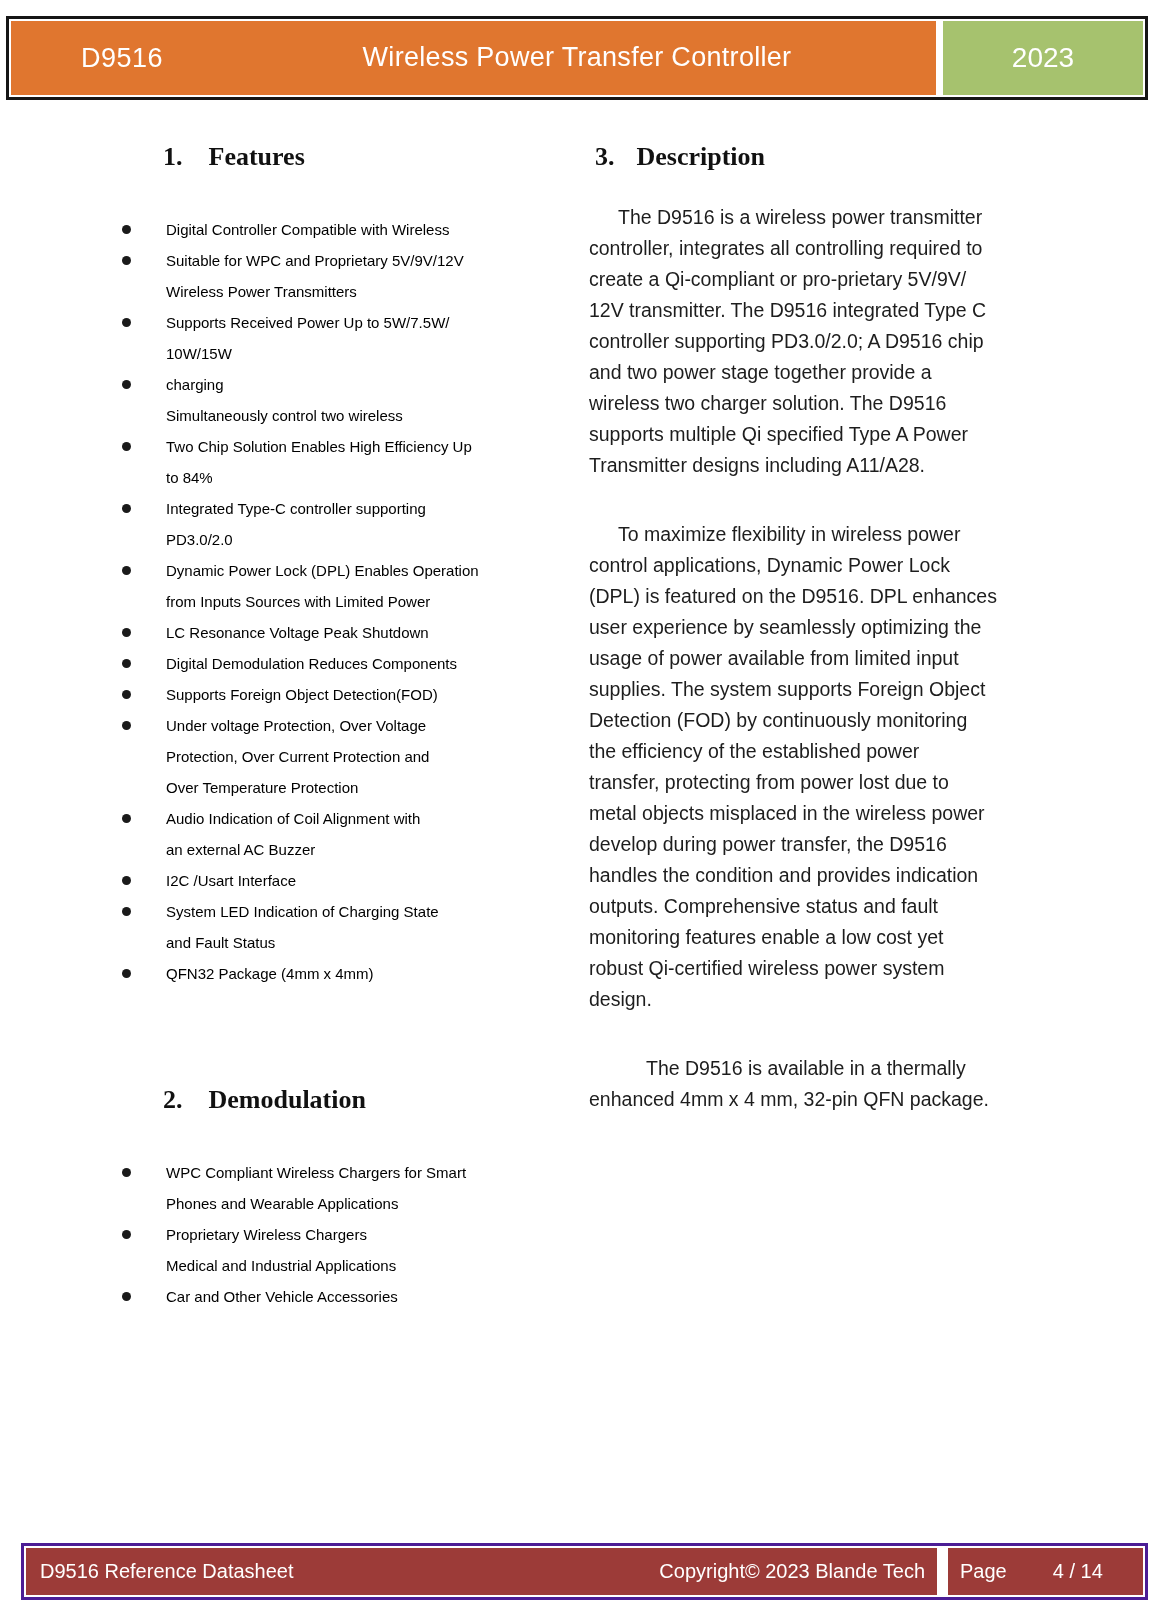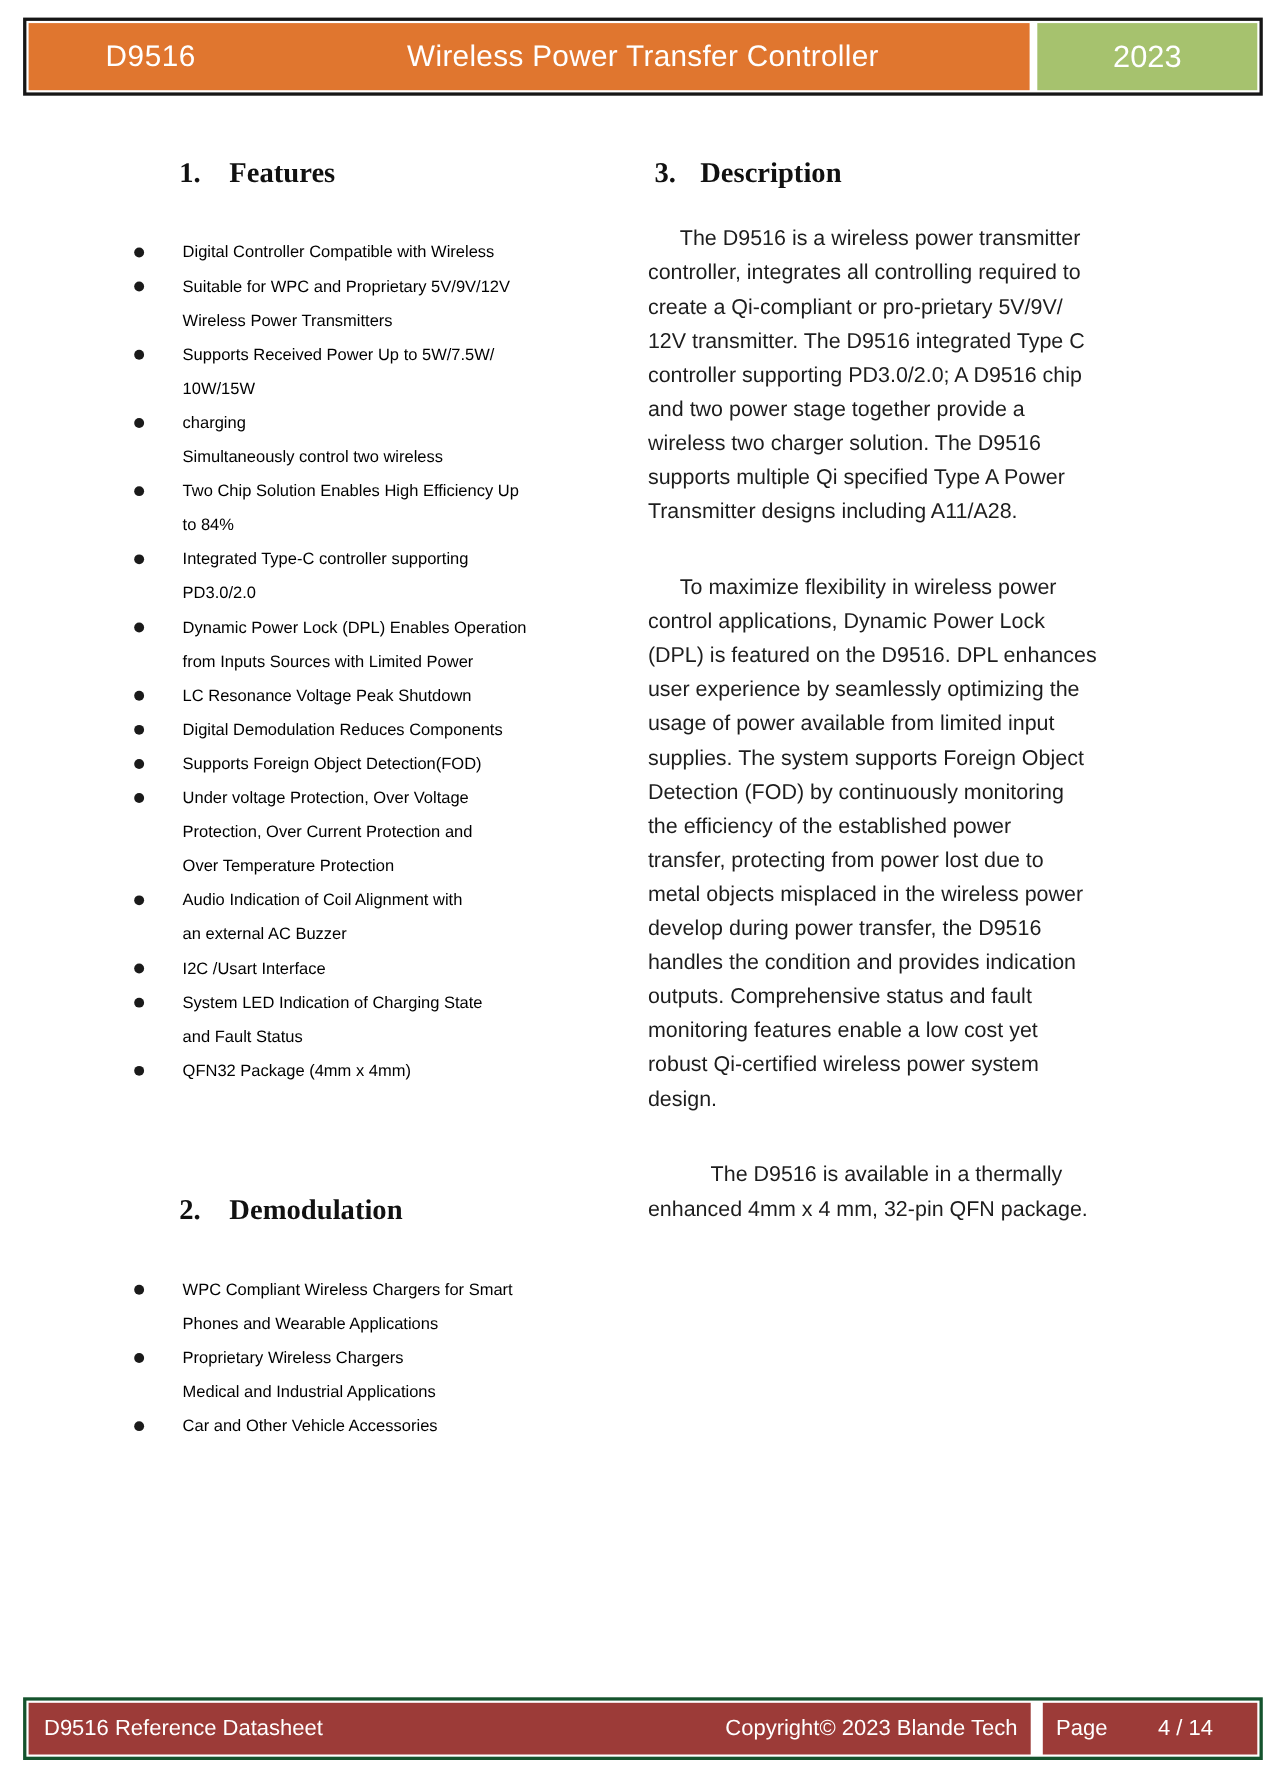--- a/index.html
+++ b/index.html
@@ -8,21 +8,21 @@
     position:relative;
     width:1169px; height:1613px;
     background:#ffffff;
     font-family:"Liberation Sans", sans-serif;
     color:#1d1d1d;
     overflow:hidden;
   }
 
   
   .header-box {
-    position:absolute; left:21px; right:21px; top:16px; height:71px;
+    position:absolute; left:6px; right:21px; top:16px; height:84px;
     border:3px solid #161616; background:#ffffff;
     padding:2px; display:flex; gap:7px;
   }
   .header-orange {
     flex:1; background:var(--accent-orange);
     position:relative; display:flex; align-items:center;
   }
   .hdr-part {
     position:absolute; left:70px;
     font-size:27px; color:#ffffff; letter-spacing:0.5px;
@@ -75,21 +75,21 @@
   
   .paragraphs { margin-top:28px; font-size:19.5px; line-height:31px; color:#1d1d1d; }
   .para + .para { margin-top:38px; }
   .para .line { white-space:nowrap; }
   .para .line:first-child { text-indent:29px; }
   .para.indent-wide .line:first-child { text-indent:57px; }
 
   
   .footer-box {
     position:absolute; left:21px; right:21px; bottom:13px; height:57px;
-    border:3px solid #14532d; background:#ffffff;
+    border:3px solid #4c1d95; background:#ffffff;
     padding:2px; display:flex; gap:11px;
   }
   .footer-main {
     flex:1; background:var(--footer-red); color:#ffffff;
     font-size:20px;
     display:flex; align-items:center; justify-content:space-between;
     padding:0 12px 0 14px;
   }
   .footer-page {
     width:195px; background:var(--footer-red); color:#ffffff;

